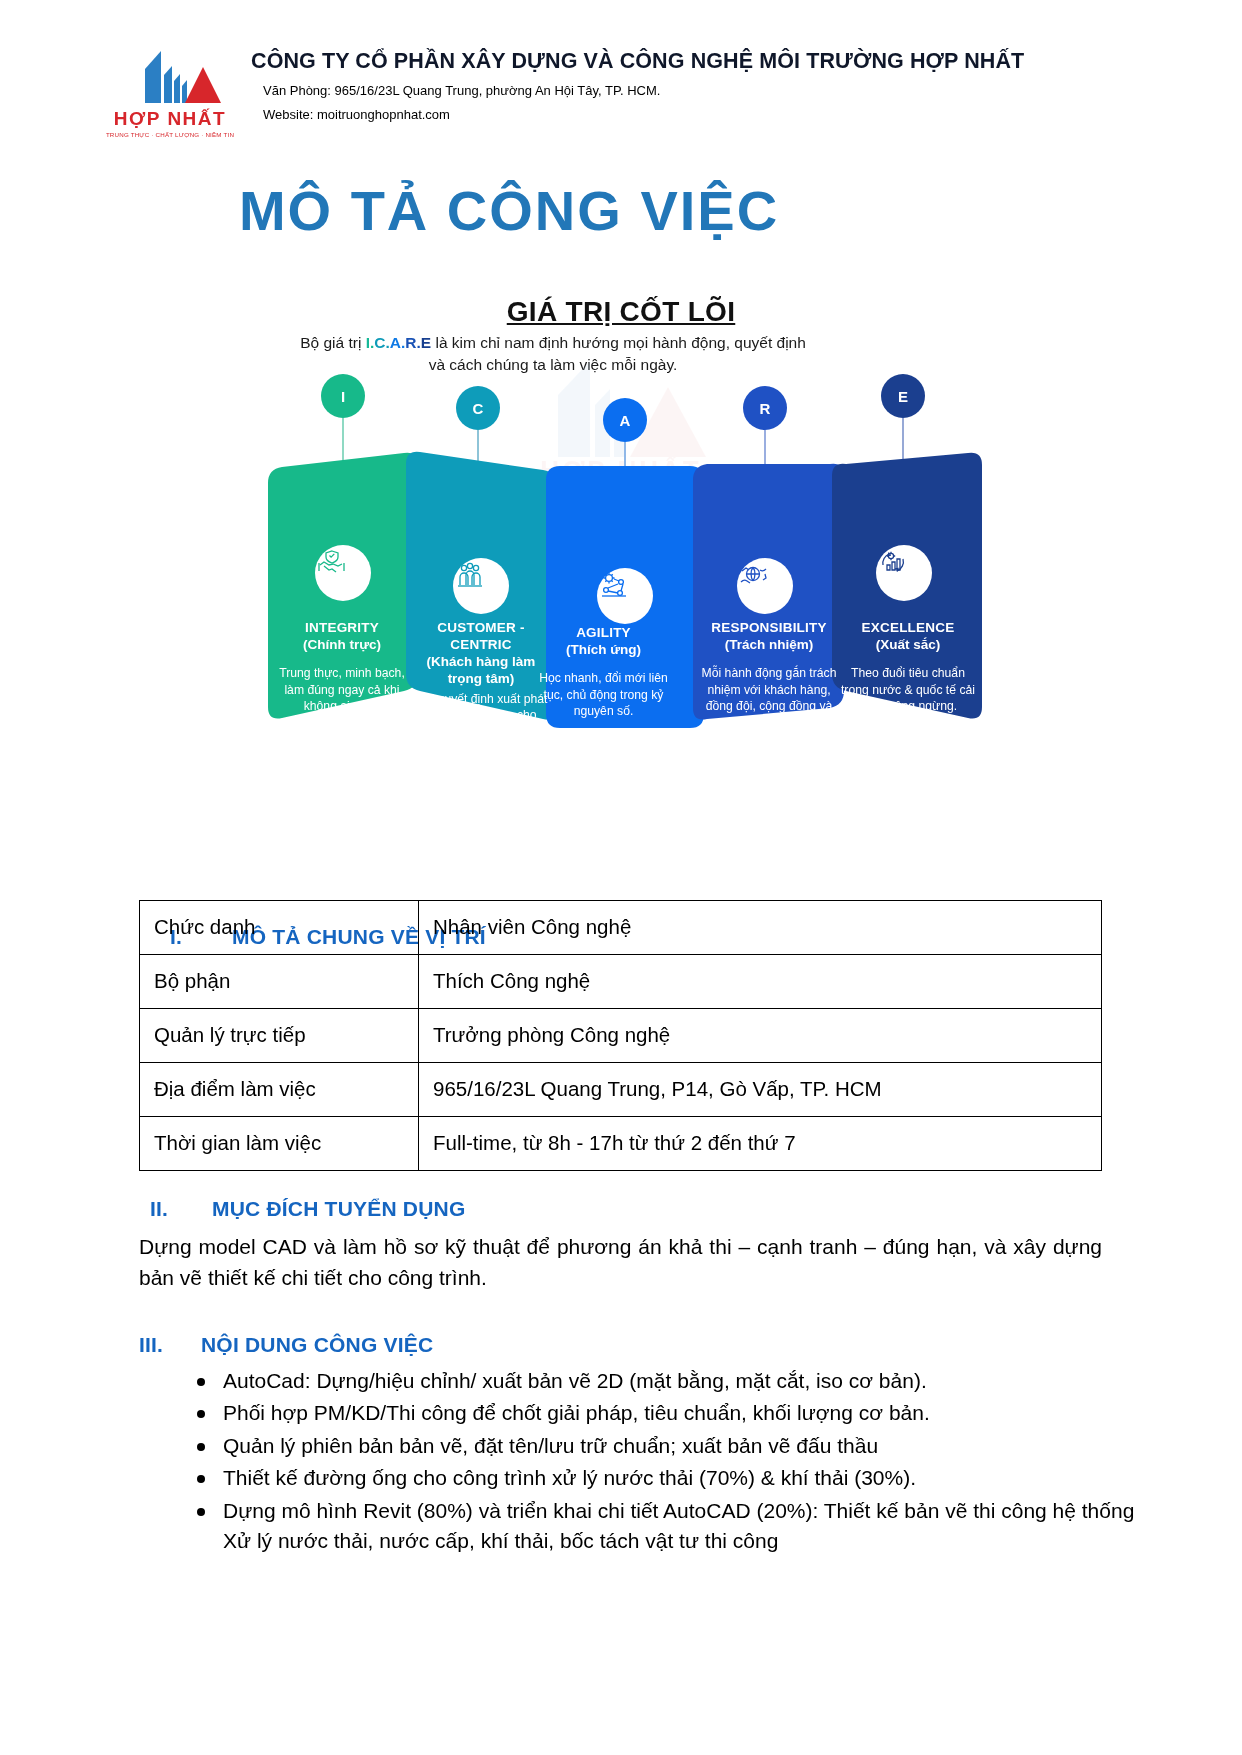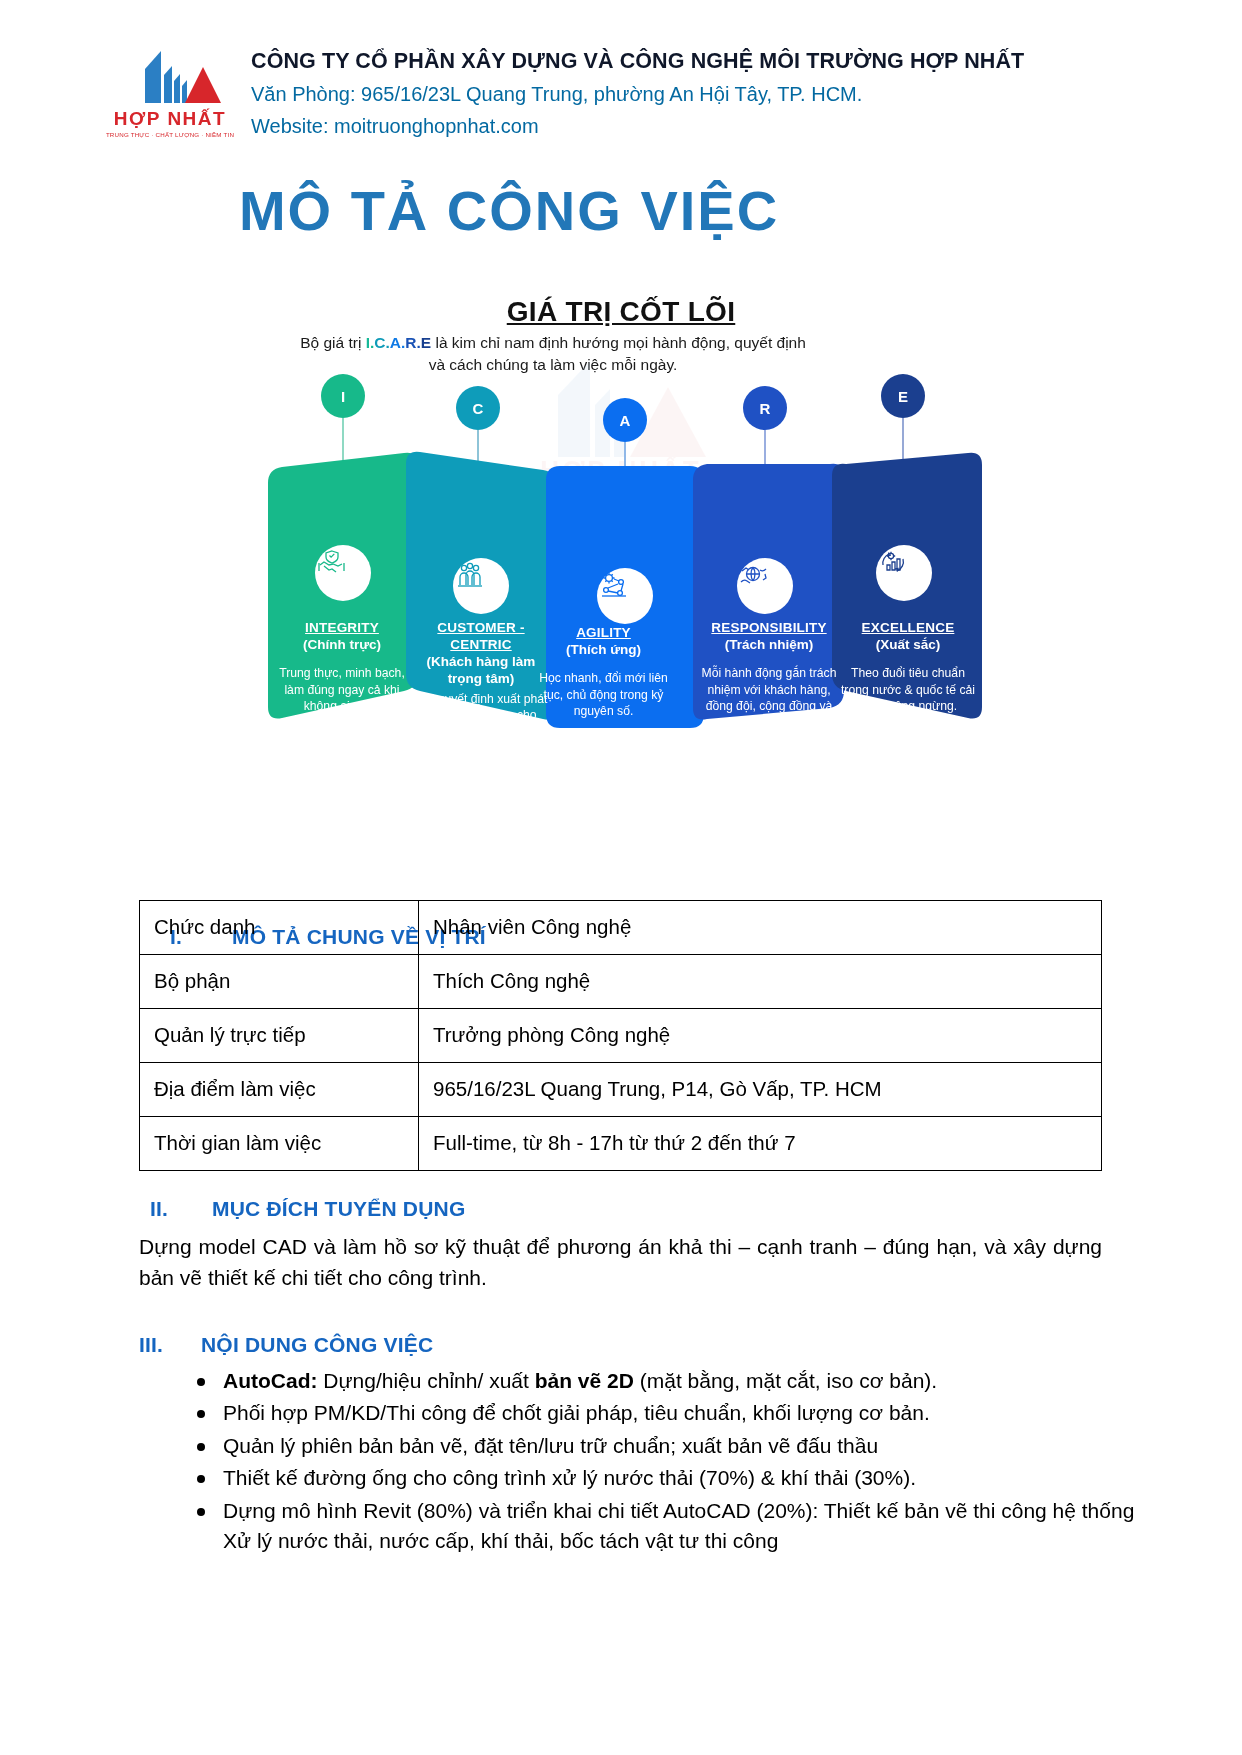--- a/index.html
+++ b/index.html
@@ -54,24 +54,25 @@
   }
   .header-text { margin-left: 16px; padding-top: 4px; }
   .company-name {
     color: #0f172a;
     font-weight: bold;
     font-size: 21.5px;
     letter-spacing: .1px;
     white-space: nowrap;
   }
   .company-line {
-    color: #0369a1;
-    font-size: 20px;
+    color: #000000;
+    font-size: 13px;
     margin-top: 9px;
     white-space: nowrap;
+    margin-left: 12px;
   }
 
   
   .doc-title {
     position: absolute;
     top: 178px;
     left: 0;
     width: 1018px;
     text-align: center;
     color: #2277b8;
@@ -139,21 +140,20 @@
     z-index: 5;
     color: #fff;
     text-align: center;
     box-sizing: border-box;
   }
   .panel-en {
     font-size: 13.5px;
     font-weight: bold;
     letter-spacing: .2px;
     line-height: 1.25;
-    text-decoration: underline;
   }
   .panel-vi {
     font-size: 13.5px;
     font-weight: bold;
     line-height: 1.25;
   }
   .panel-desc {
     font-size: 12.2px;
     line-height: 1.38;
     margin-top: 11px;
@@ -217,21 +217,21 @@
   }
   ul.bullets li::before {
     content: "";
     position: absolute;
     left: -26px;
     top: 12px;
     width: 8px; height: 8px;
     background: #000;
     border-radius: 50%;
   }
-  ul.bullets b { font-weight: bold; margin-top: 8px; }
+  ul.bullets b { font-weight: normal; margin-top: 8px; }
 </style>
 </head>
 <body>
 
 <div class="header">
   <div class="logo-wrap">
     <div class="logo-mark">
       <svg width="110" height="62" viewBox="0 0 110 62">
         <polygon points="30,58 30,24 46,6 46,58" fill="#2b7fc4"></polygon>
         <polygon points="49,58 49,30 57,21 57,58" fill="#2b7fc4"></polygon>

